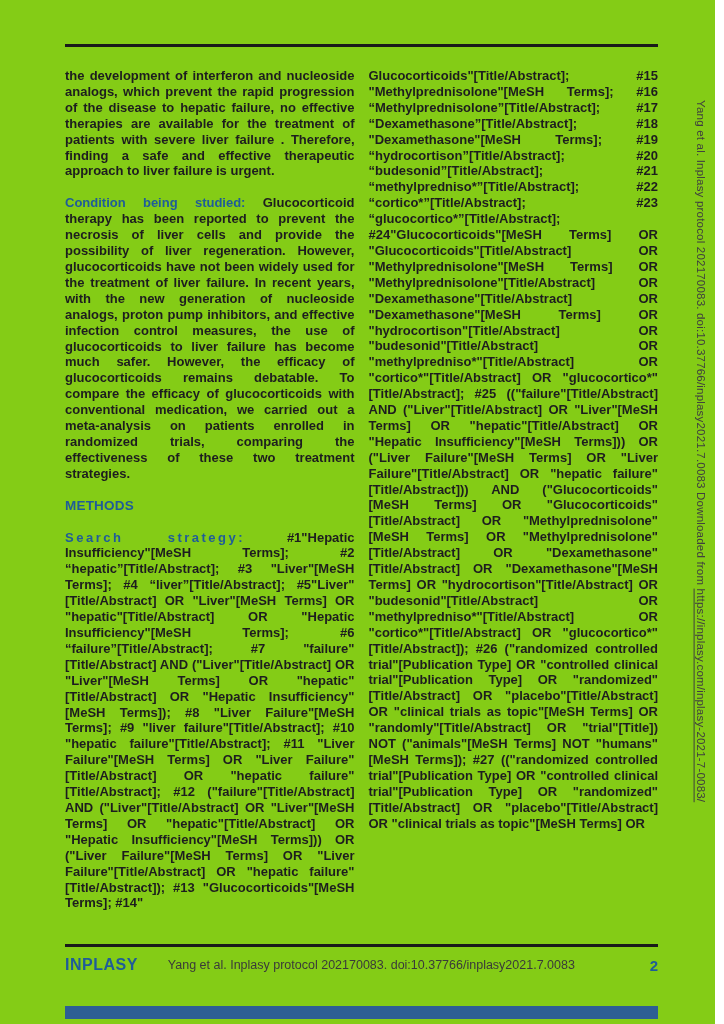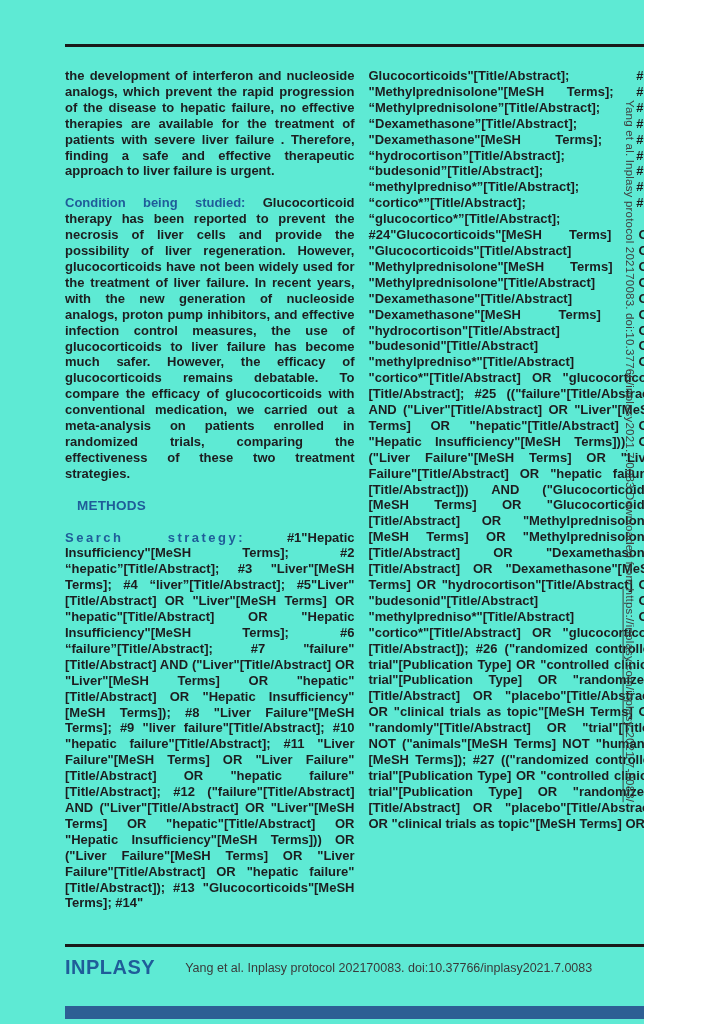--- a/index.html
+++ b/index.html
@@ -1,21 +1,21 @@
 <!DOCTYPE html>
 <html><head>
 <meta charset="utf-8">
 <style>
   * { box-sizing: border-box; }
   html, body { margin: 0; padding: 0; background: #ffffff; }
   .page {
     position: relative;
-    width: 644px;
+    width: 715px;
     height: 1024px;
-    background: #5eead4;
+    background: #84cc16;
     overflow: hidden;
     font-family: "Liberation Sans", sans-serif;
   }
   .rule {
     position: absolute;
     left: 65px;
     width: 593px;
     height: 3px;
     background: #1a1a1a;
   }
@@ -35,21 +35,21 @@
     font-weight: bold;
     font-size: 13px;
     line-height: 15.9px;
     color: #1d1d1f;
     overflow-wrap: break-word;
   }
   .col p { margin: 0 0 16px 0; }
   .col p:last-child { margin-bottom: 0; }
   .blue { color: #1f5c99; }
   .methods-heading {
-    margin: 0 0 16px 12px;
+    margin: 0 0 16px 0;
     font-size: 13.5px;
     color: #1f5c99;
     font-weight: bold;
     letter-spacing: 0.2px;
   }
   .search-label { letter-spacing: 2.5px; margin-top: 32px; }
   .sidebar-rotated {
     position: absolute;
     top: 100px;
     right: 8px;
@@ -68,21 +68,21 @@
     position: absolute;
     left: 65px;
     top: 956px;
     width: 593px;
     display: flex;
     align-items: center;
   }
   .footer-logo {
     color: #1f5c99;
     font-weight: bold;
-    font-size: 20px;
+    font-size: 16px;
     letter-spacing: 0.5px;
   }
   .footer-citation {
     font-size: 12.5px;
     color: #3a3a3a;
     margin-left: 30px;
     flex: 1;
   }
   .footer-pagenum {
     color: #1f5c99;

